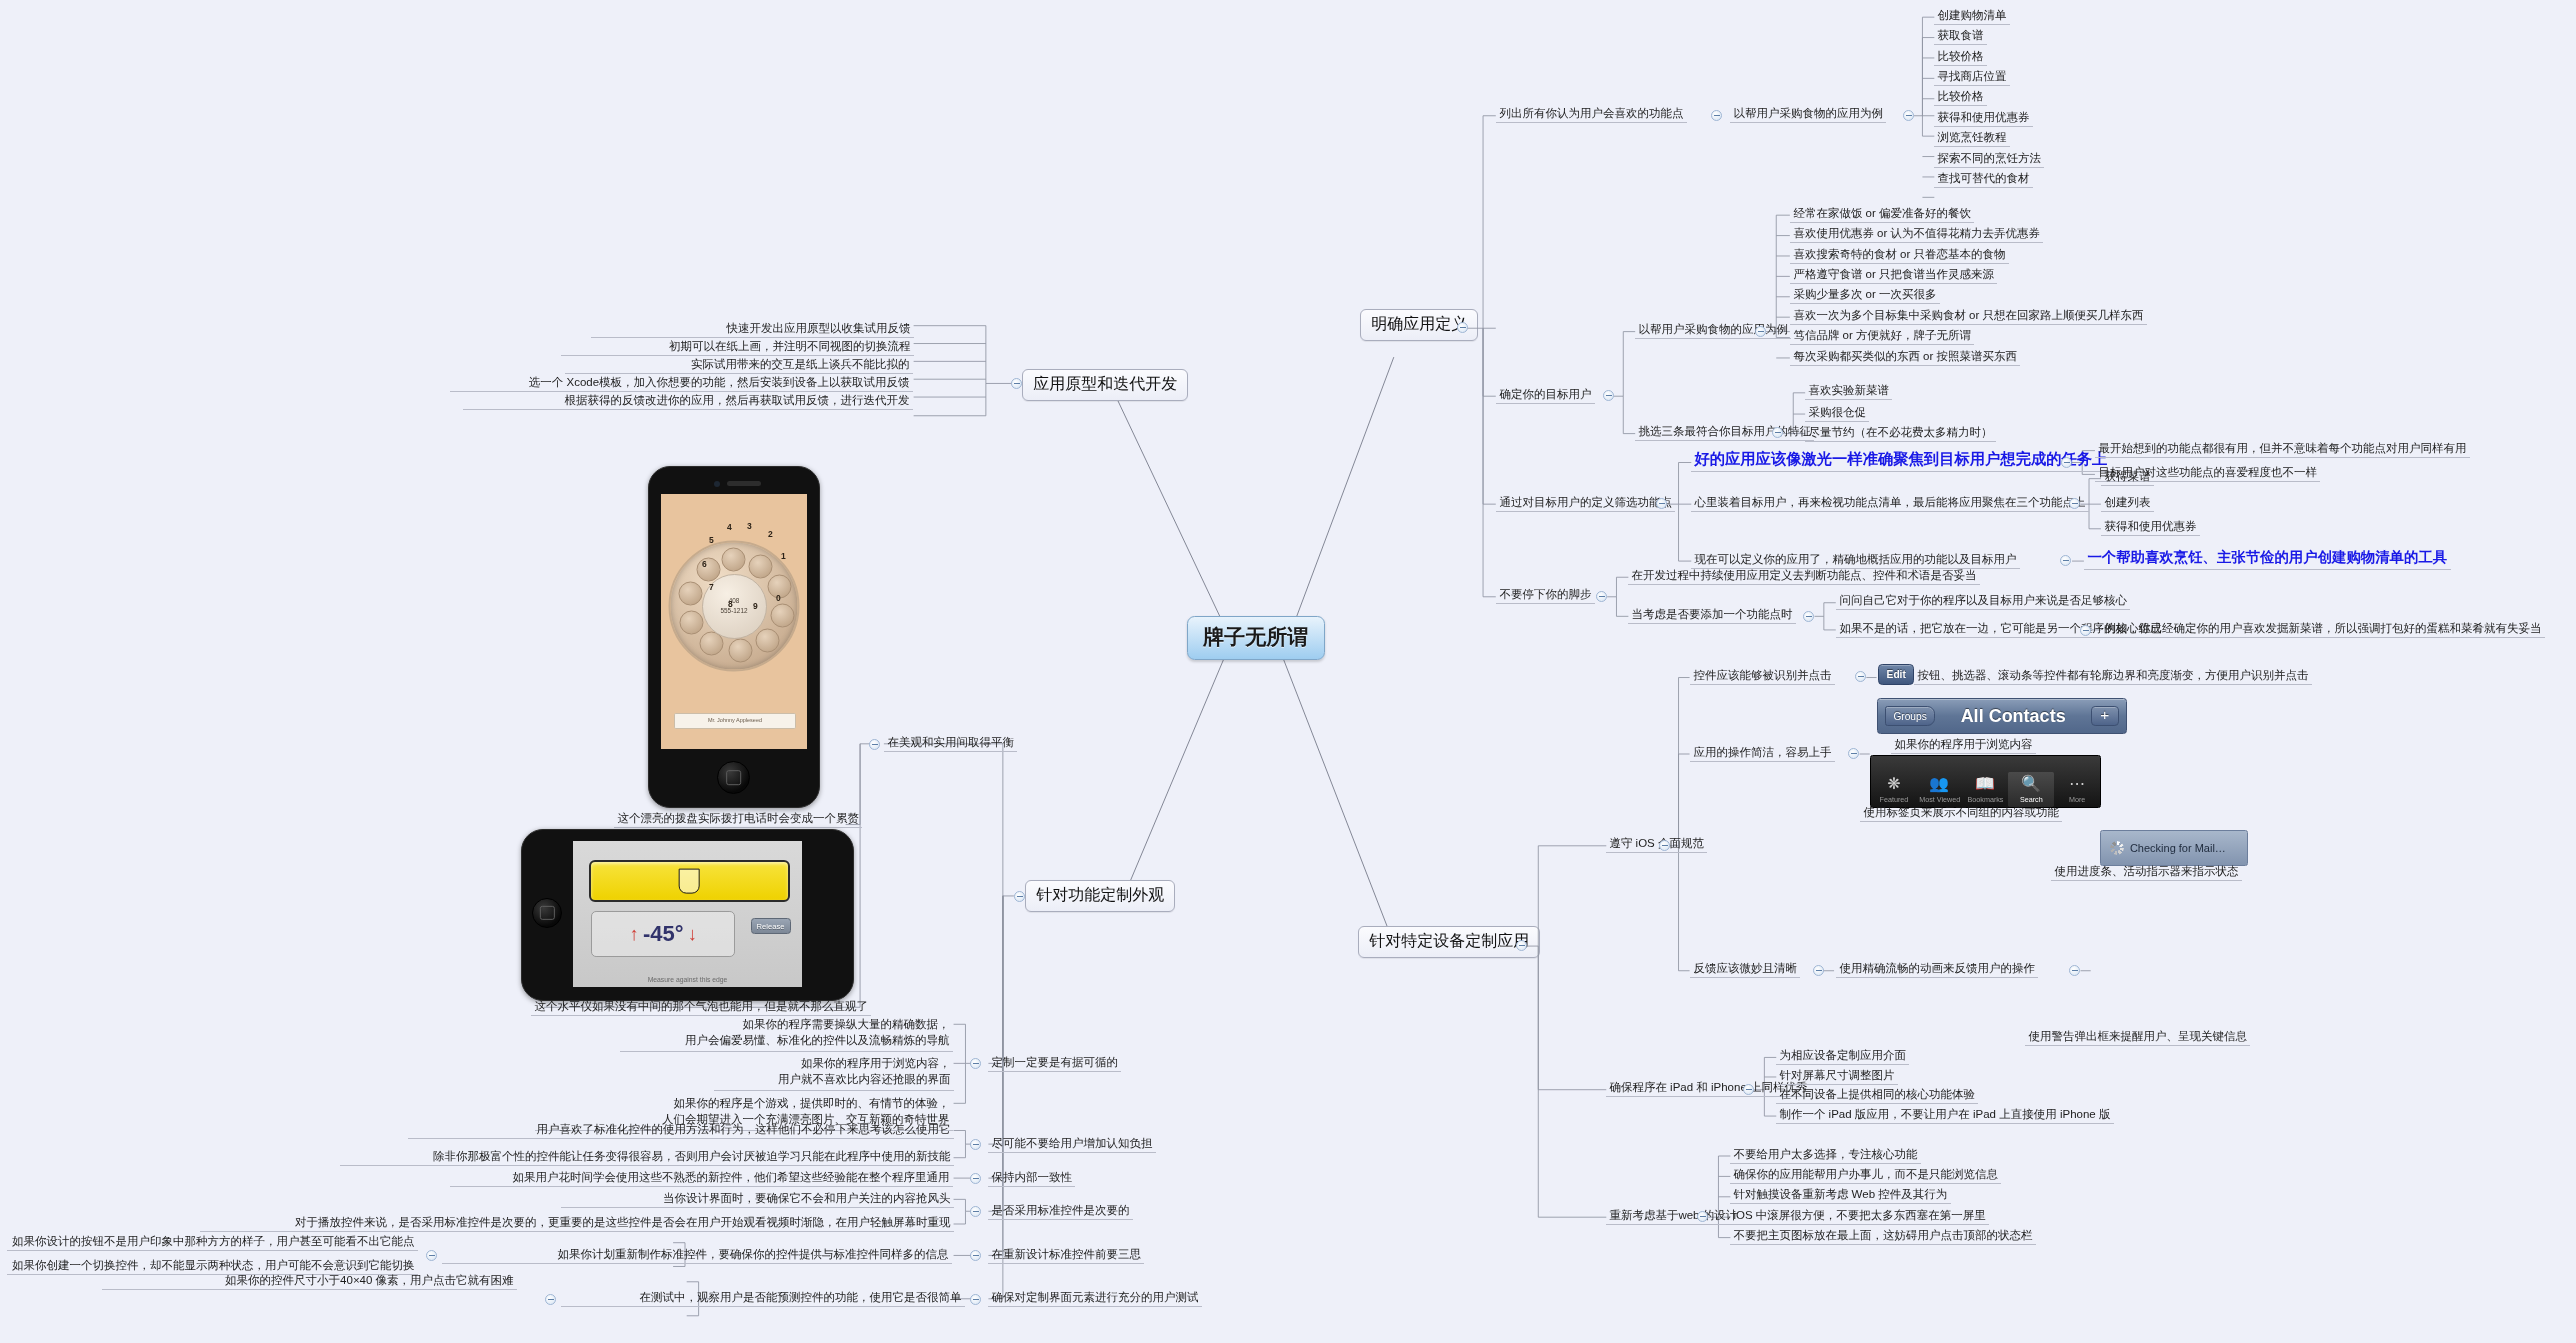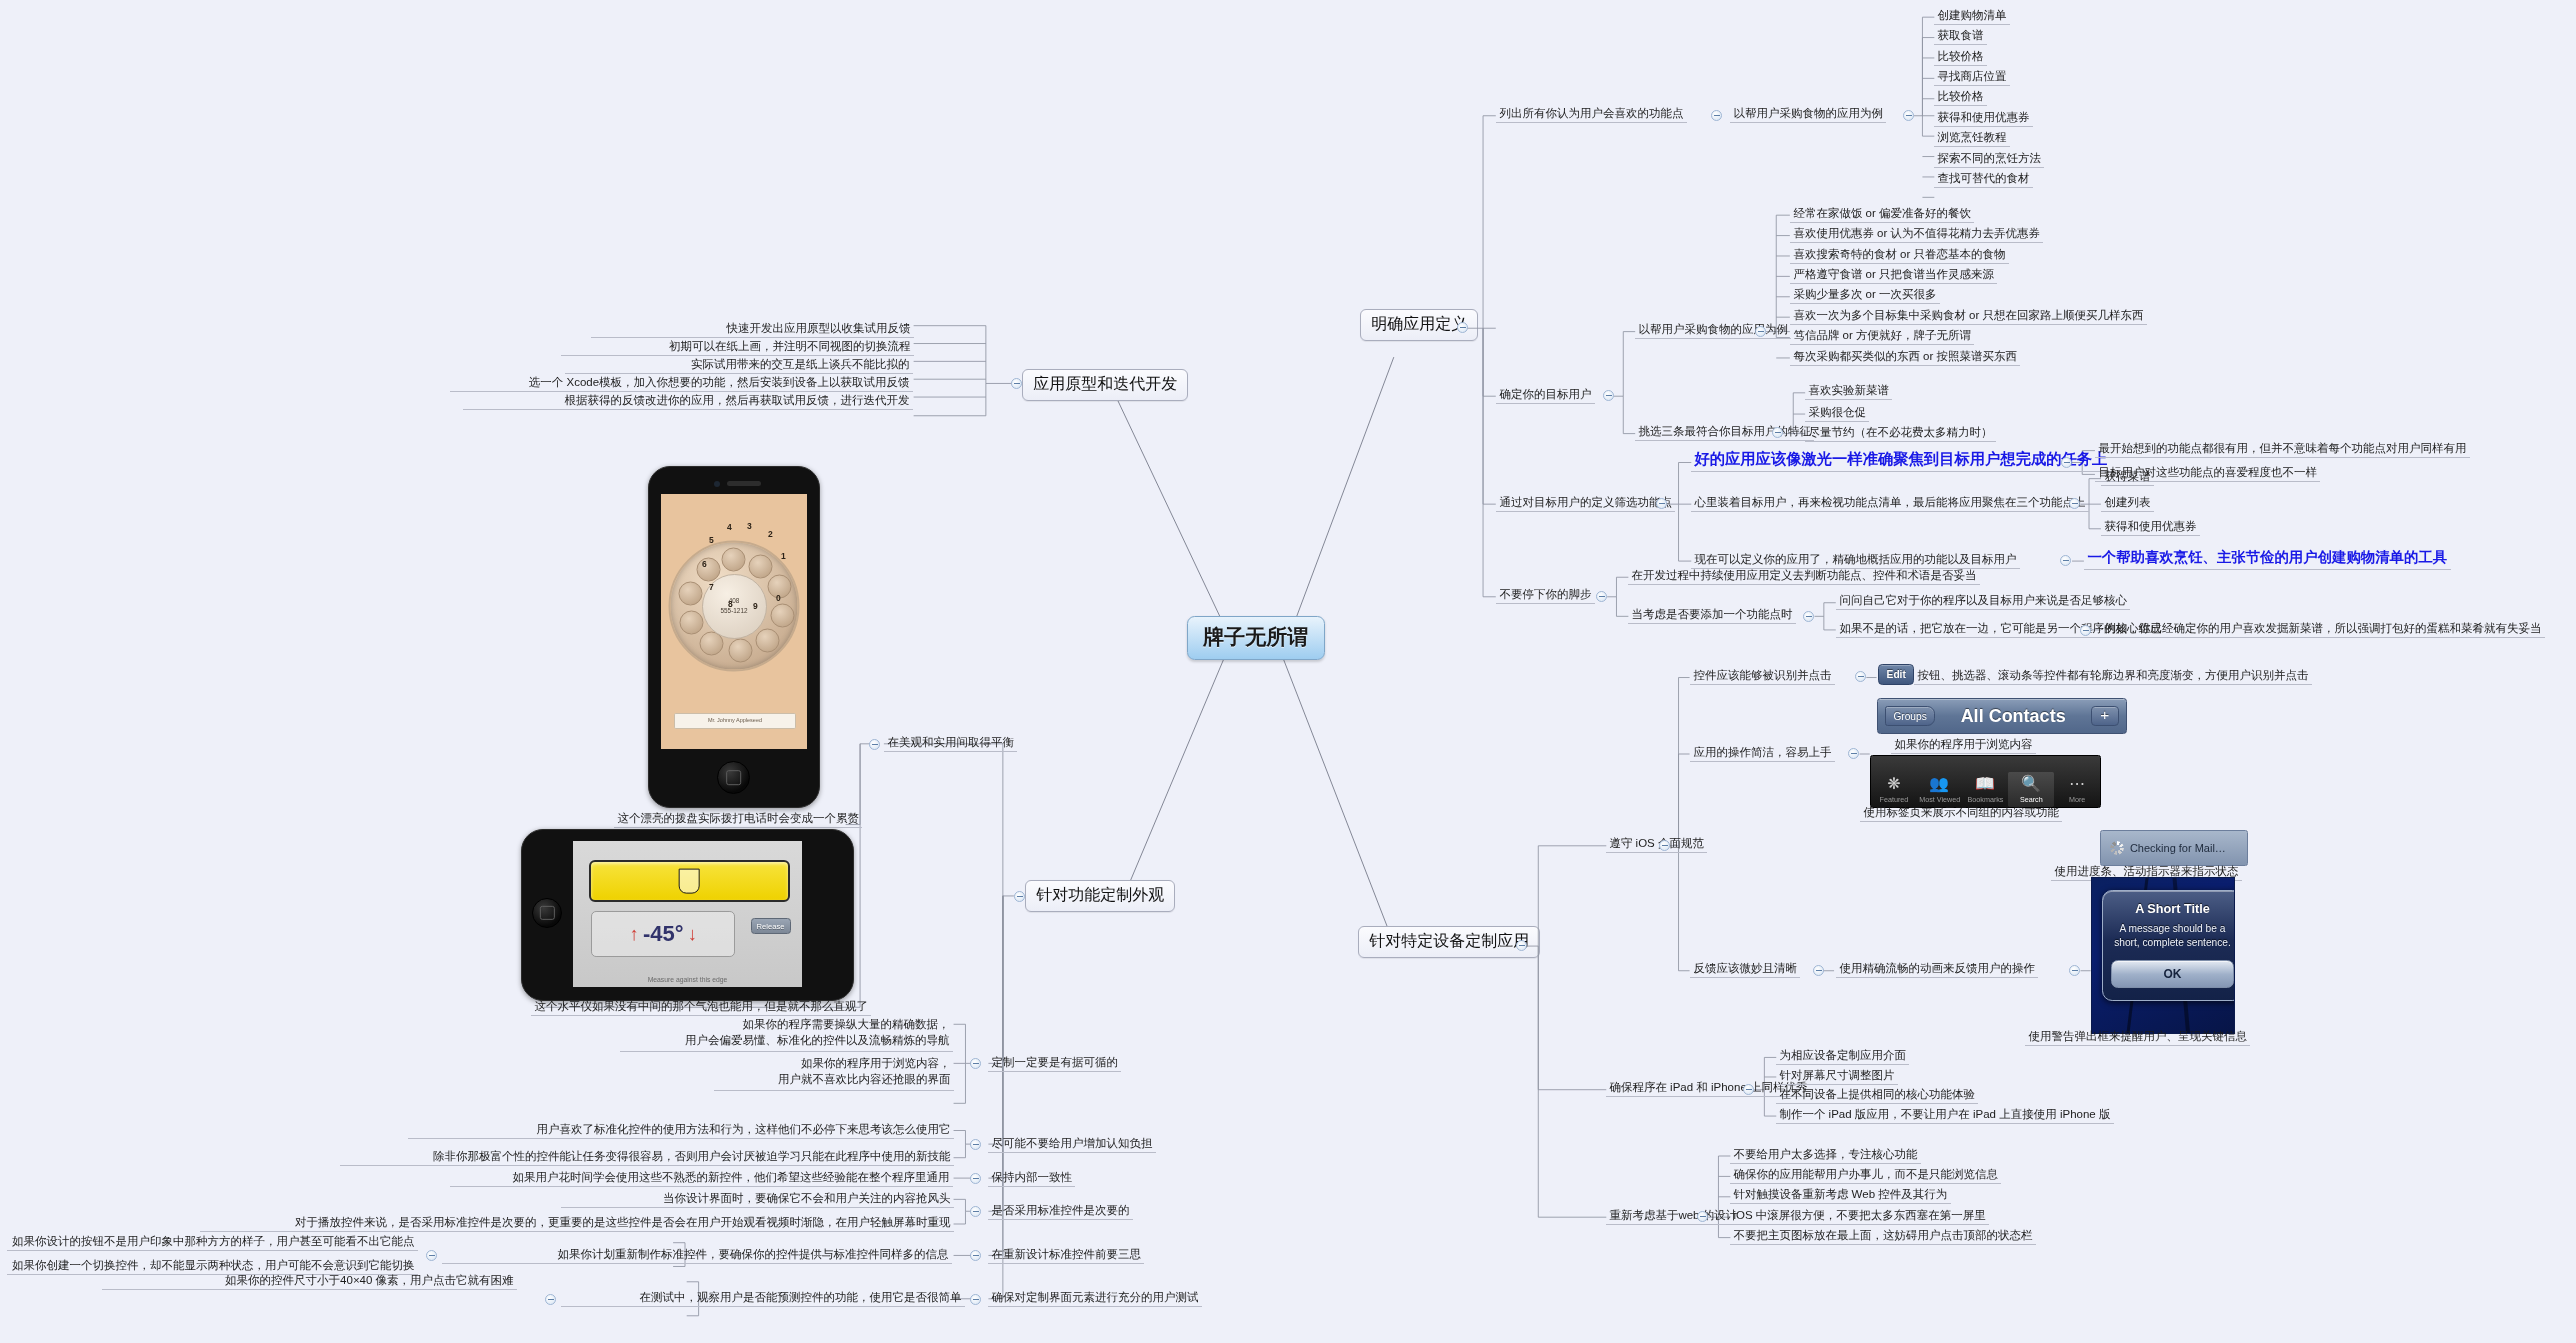--- a/index.html
+++ b/index.html
@@ -523,20 +523,22 @@
     <div class="home" style="left:10.2px;top:68px;width:28px;height:28px;"></div>
   </div>
   <div class="node leaf" style="left:531px;top:998px;">这个水平仪如果没有中间的那个气泡也能用，但是就不那么直观了</div>
 
   <div class="node leaf" style="left:988px;top:1054px;">定制一定要是有据可循的</div>
   <div class="tog" style="left:970px;top:1058px;"></div>
   <div class="node leaf rt two-line" style="left:620px;top:1015px;width:333px;">如果你的程序需要操纵大量的精确数据，
 用户会偏爱易懂、标准化的控件以及流畅精炼的导航</div>
   <div class="node leaf rt two-line" style="left:714px;top:1054px;width:240px;">如果你的程序用于浏览内容，
 用户就不喜欢比内容还抢眼的界面</div>
+  <div class="node leaf rt two-line" style="left:535px;top:1094px;width:418px;">如果你的程序是个游戏，提供即时的、有情节的体验，
+人们会期望进入一个充满漂亮图片、交互新颖的奇特世界</div>
 
   <div class="node leaf" style="left:988px;top:1135px;">尽可能不要给用户增加认知负担</div>
   <div class="tog" style="left:970px;top:1139px;"></div>
   <div class="node leaf rt" style="left:408px;top:1121px;width:546px;">用户喜欢了标准化控件的使用方法和行为，这样他们不必停下来思考该怎么使用它</div>
   <div class="node leaf rt" style="left:340px;top:1148px;width:614px;">除非你那极富个性的控件能让任务变得很容易，否则用户会讨厌被迫学习只能在此程序中使用的新技能</div>
 
   <div class="node leaf" style="left:988px;top:1169px;">保持内部一致性</div>
   <div class="tog" style="left:970px;top:1173px;"></div>
   <div class="node leaf rt" style="left:450px;top:1169px;width:503px;">如果用户花时间学会使用这些不熟悉的新控件，他们希望这些经验能在整个程序里通用</div>
 
@@ -637,28 +639,20 @@
   <div class="tog" style="left:1813px;top:965px;"></div>
   <div class="node leaf" style="left:1836px;top:960px;">使用精确流畅的动画来反馈用户的操作</div>
   <div class="tog" style="left:2069px;top:965px;"></div>
 
   <div class="progbox" style="left:2100px;top:830px;width:129px;height:34px;">
     <span class="spin"></span>
     <span>Checking for Mail…</span>
   </div>
   <div class="node leaf" style="left:2051px;top:863px;text-align:center;">使用进度条、活动指示器来指示状态</div>
 
-  <div class="alertwrap" style="left:2091px;top:877px;width:142px;height:155px;">
-    <div class="alert">
-      <div class="alert-title">A Short Title</div>
-      <div class="alert-msg">A message should be a short,
-complete sentence.</div>
-      <div class="alert-ok">OK</div>
-    </div>
-  </div>
   <div class="node leaf" style="left:2025px;top:1028px;">使用警告弹出框来提醒用户、呈现关键信息</div>
 
   <div class="node leaf" style="left:1606px;top:1079px;">确保程序在 iPad 和 iPhone 上同样优秀</div>
   <div class="tog" style="left:1743px;top:1084px;"></div>
   <div class="node leaf" style="left:1776px;top:1047px;">为相应设备定制应用介面</div>
   <div class="node leaf" style="left:1776px;top:1067px;">针对屏幕尺寸调整图片</div>
   <div class="node leaf" style="left:1776px;top:1086px;">在不同设备上提供相同的核心功能体验</div>
   <div class="node leaf" style="left:1776px;top:1106px;">制作一个 iPad 版应用，不要让用户在 iPad 上直接使用 iPhone 版</div>
 
   <div class="node leaf" style="left:1606px;top:1207px;">重新考虑基于web 的设计</div>

